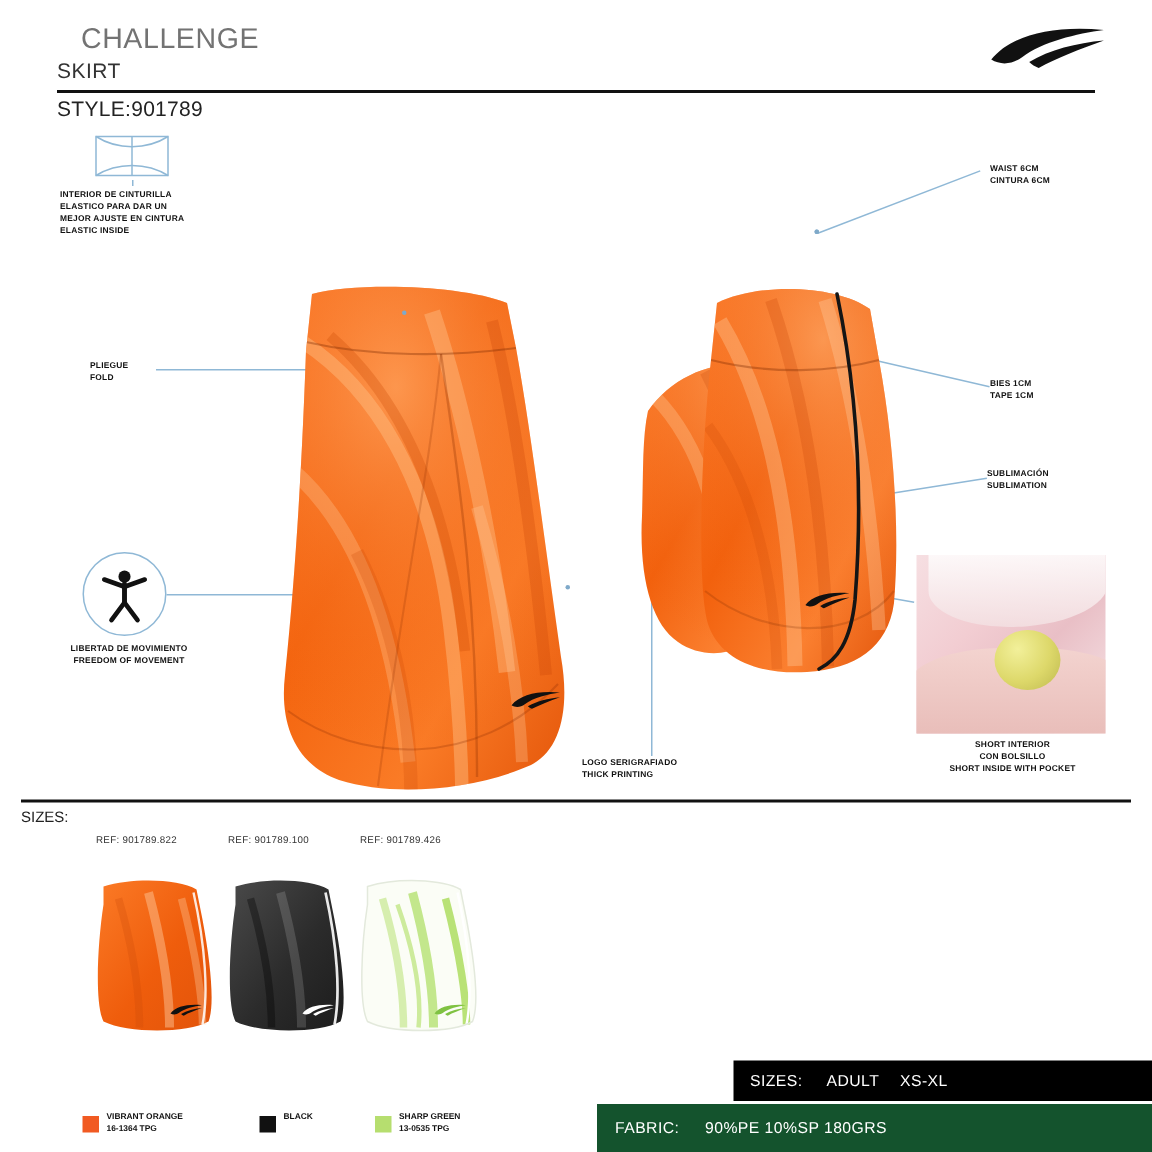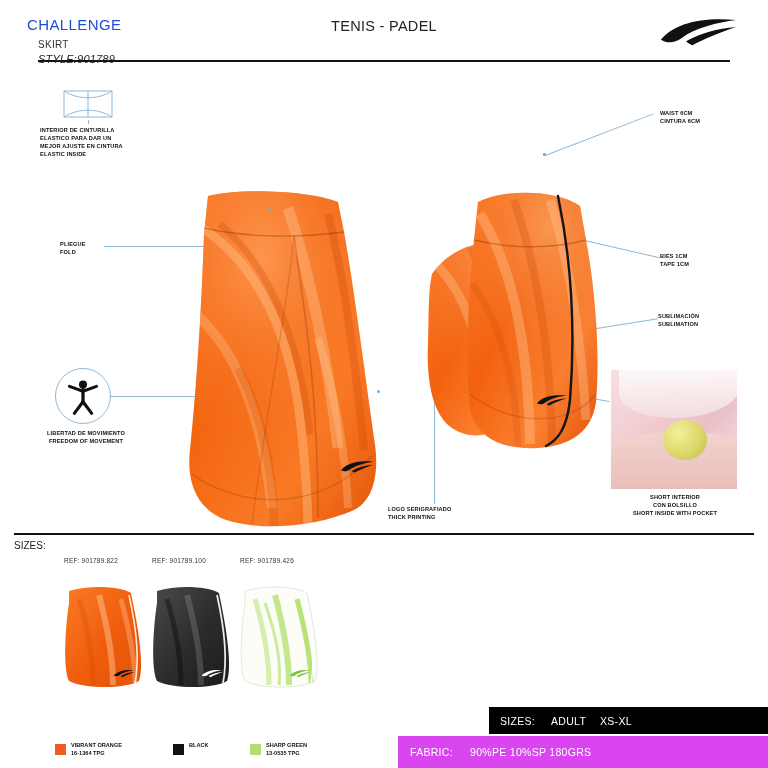--- a/index.html
+++ b/index.html
@@ -10,40 +10,40 @@
     font-family:"Liberation Sans", sans-serif;
     color:#1a1a1a;
     position:relative;
     overflow:hidden;
   }
   .page { position:absolute; inset:0; }
 
   
   .header { position:absolute; left:0; top:0; width:768px; height:62px; }
   .hdr-challenge {
-    position:absolute; left:27px; top:16px;
-    font-size:15px; letter-spacing:.4px; color:#1d4ed8;
+    position:absolute; left:54px; top:16px;
+    font-size:19px; letter-spacing:.4px; color:#737373;
   }
   .hdr-skirt {
     position:absolute; left:38px; top:39px;
-    font-size:10px; letter-spacing:.3px; color:#333;
+    font-size:14px; letter-spacing:.3px; color:#333;
   }
   .hdr-center {
     position:absolute; left:0; top:18px; width:768px; text-align:center;
     font-size:14.5px; letter-spacing:.3px; color:#222;
   }
   .joma-logo {
     position:absolute; right:30px; top:16px; width:80px; height:34px;
   }
   .hdr-rule {
     position:absolute; left:38px; top:60px; width:692px; height:2px; background:#111;
   }
   .style-line {
-    position:absolute; left:38px; top:53px;
-    font-size:11px; letter-spacing:.2px; color:#222;font-style:italic;
+    position:absolute; left:38px; top:64px;
+    font-size:14px; letter-spacing:.2px; color:#222;
   }
 
   
   .illus { position:absolute; left:0; top:88px; width:768px; height:440px; }
 
   .callout-label {
     position:absolute;
     font-size:5.6px;
     font-weight:bold;
     line-height:1.45;
@@ -104,38 +104,37 @@
   .chip { position:absolute; width:11px; height:11px; }
   .chip-txt { position:absolute; font-size:5.6px; font-weight:bold; line-height:1.35; color:#111; white-space:pre-line; }
 
   
   .bar-sizes {
     position:absolute; left:489px; top:707px; width:279px; height:27px;
     background:#000; color:#fff;
   }
   .bar-fabric {
     position:absolute; left:398px; top:736px; width:370px; height:32px;
-    background:#d946ef; color:#fff;
+    background:#14532d; color:#fff;
   }
   .bar-sizes span, .bar-fabric span { position:absolute; font-size:10.5px; letter-spacing:.3px; }
   .bs-label { left:11px; top:8px; font-weight:normal; }
   .bs-adult { left:62px; top:8px;text-align:center; }
   .bs-range { left:111px; top:8px; }
   .bf-label { left:12px; top:10px; }
   .bf-value { left:72px; top:10px;text-align:center; }
 </style>
 </head>
 <body>
 
 <div class="page">
 
   <div class="header">
     <div class="hdr-challenge">CHALLENGE</div>
     <div class="hdr-skirt">SKIRT</div>
-    <div class="hdr-center">TENIS - PADEL</div>
 
     <div class="joma-logo">
       <svg viewBox="0 0 200 86" width="80" height="34" aria-hidden="true">
         <path d="M6 60 C40 18 110 2 196 10 C150 16 92 30 58 56 C42 68 22 70 6 60 Z" fill="#111"></path>
         <path d="M70 64 C104 44 150 32 196 28 C156 42 116 58 86 74 C80 72 74 68 70 64 Z" fill="#111"></path>
         <text x="58" y="84" font-family="Liberation Sans, sans-serif" font-size="0" fill="#111">joma</text>
       </svg>
     </div>
 
     <div class="hdr-rule"></div>

